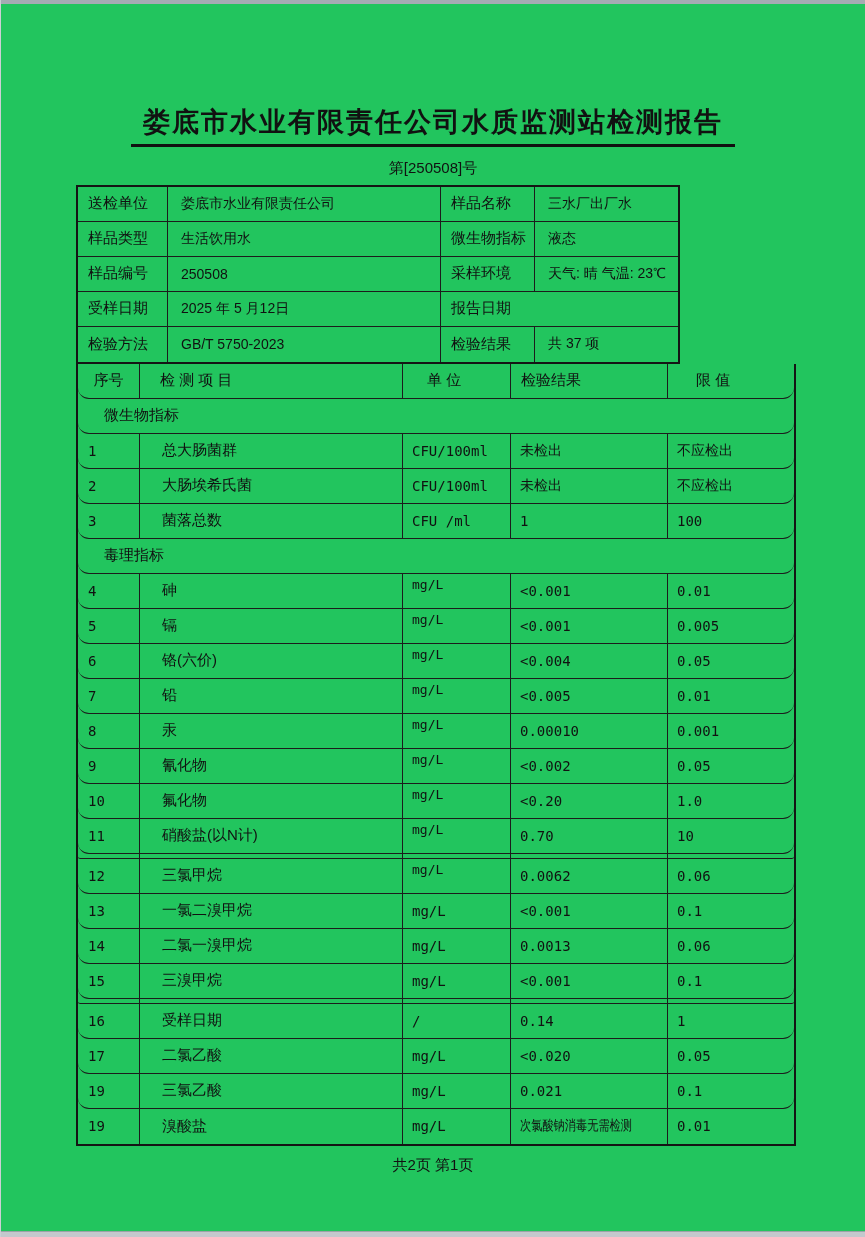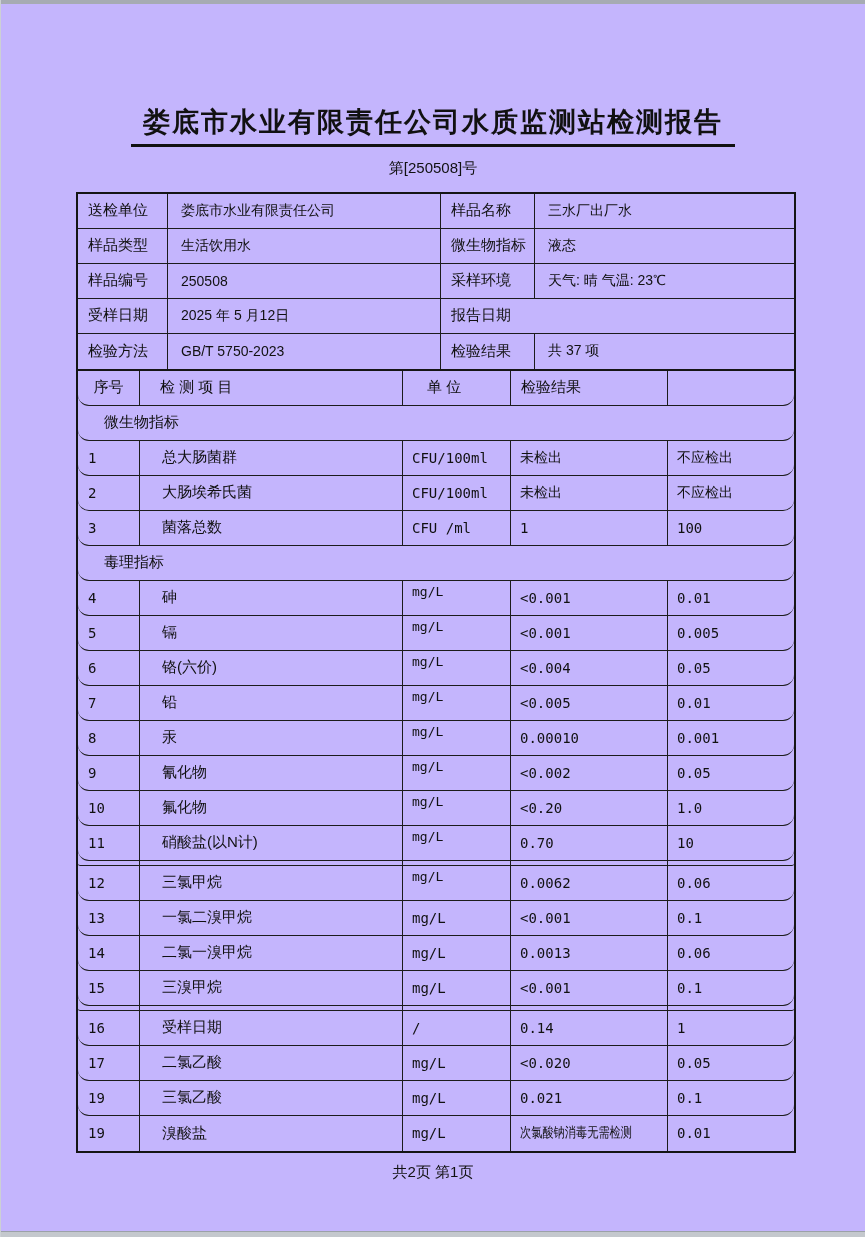--- a/index.html
+++ b/index.html
@@ -1,20 +1,20 @@
 <!DOCTYPE html>
 <html><head>
 <meta charset="utf-8">
 <style>
   * { margin:0; padding:0; box-sizing:border-box; }
   html,body { background:#ffffff; }
   .page {
     position:relative;
     width:865px; height:1237px;
-    background:#c4b5fd;
+    background:#22c55e;
     border-left:1px solid #ccd0d5;
     font-family:"Liberation Sans", sans-serif;
     color:#111;
     overflow:hidden;
   }
   .edge-top { position:absolute; top:0; left:0; right:0; height:4px; background:#a6abb3; }
   .edge-bottom { position:absolute; bottom:0; left:0; right:0; height:6px; background:#c4c8cd; border-top:1px solid #9ba1a8; }
 
   .title {
     padding-top:104px;
@@ -22,21 +22,21 @@
     font-size:27px;
     font-weight:bold;
     letter-spacing:2px;
     line-height:1.4;
   }
   .title-underline { width:604px; height:3px; background:#111; margin:2px auto 0; }
   .report-no { text-align:center; font-size:15px; margin-top:12px; font-family:"Liberation Sans", sans-serif; }
 
   
   .info-table {
-    width:720px; margin:14px 0 0 75px;
+    width:604px; margin:7px 0 0 75px;
     border:2px solid #151515;
   }
   .irow { display:grid; grid-template-columns:90px 273px 94px 1fr; height:35px; border-bottom:1.5px solid #1c1c1c; }
   .irow:last-child { border-bottom:none; }
   .icell { display:flex; align-items:center; border-right:1.5px solid #1c1c1c; padding:0 10px; overflow:hidden; white-space:nowrap; }
   .icell:last-child { border-right:none; }
   .ilabel { font-size:15px; }
   .ivalue { font-family:Liberation Sans, sans-serif; font-size:14px; padding-left:13px; }
 
   
@@ -112,20 +112,21 @@
         <div class="icell ivalue">共 37 项</div>
       </div>
     </div>
 
   <div class="results-table">
     <div class="rrow head">
       <div class="rcell c0">序号</div>
       <div class="rcell c1">检 测 项 目</div>
       <div class="rcell c2">单  位</div>
       <div class="rcell c3">检验结果</div>
+      <div class="rcell c4">限  值</div>
     </div>
     <div>
         <div class="rrow section">
           <div class="scell">微生物指标</div>
         </div>
         <div class="rrow">
           <div class="rcell c0">1</div>
           <div class="rcell c1">总大肠菌群</div>
           <div class="rcell c2">CFU/100ml</div>
           <div class="rcell c3">未检出</div>

